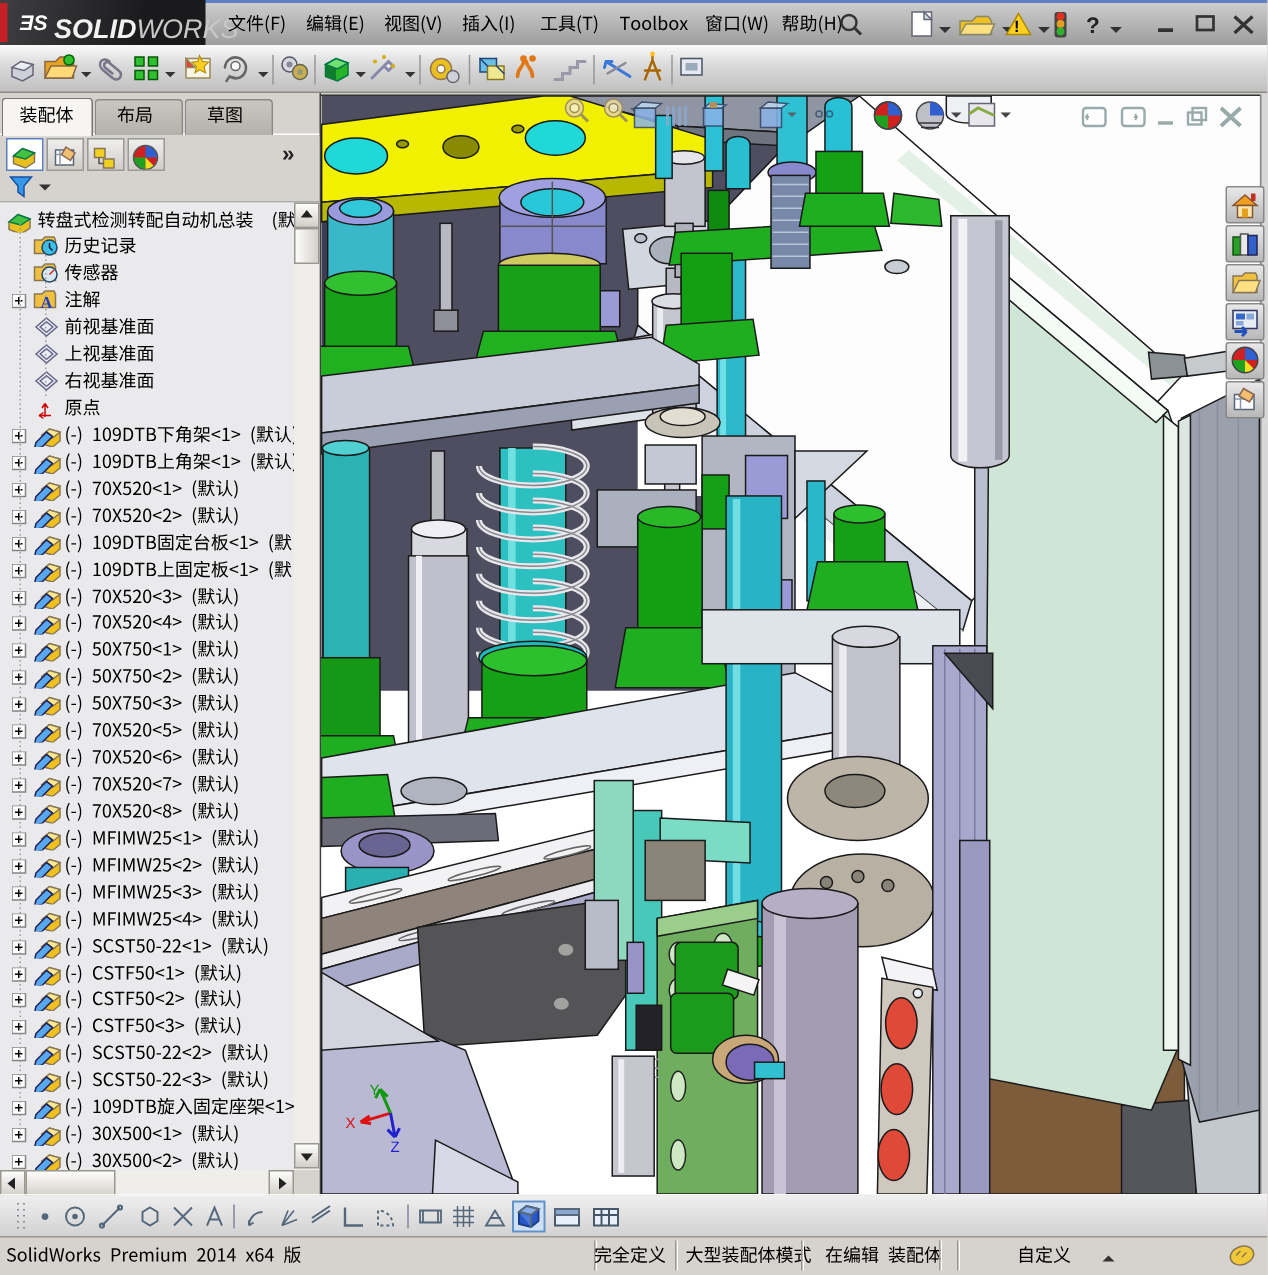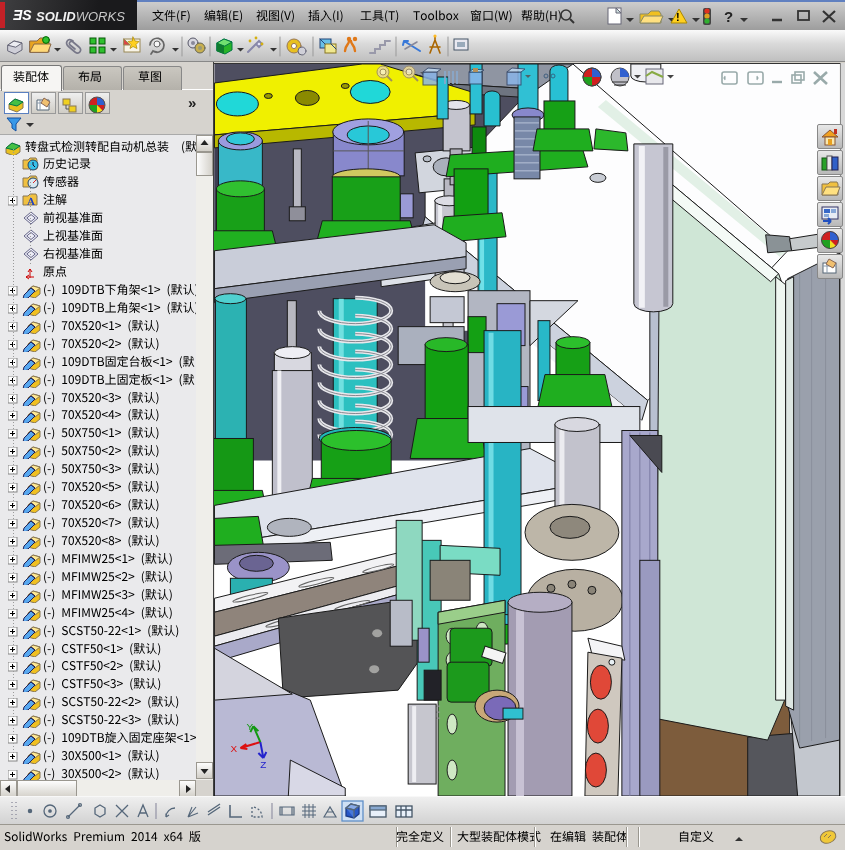--- a/index.html
+++ b/index.html
@@ -5,21 +5,21 @@
 *{box-sizing:border-box}
 .abs{position:absolute}
 svg{display:block}
 </style></head><body>
 <div style="position:relative;width:845px;height:850px">
 <div class="abs" style="left:0;top:0;width:845px;height:30px;background:linear-gradient(#d0d0d0,#9d9d9d)"></div>
 <div class="abs" style="left:0;top:0;width:845px;height:2px;background:#6080c0"></div>
 <div class="abs" style="left:0;top:0;width:137px;height:30px;background:linear-gradient(100deg,#3f3f41,#1a1a1c 70%)"></div>
 <div class="abs" style="left:0;top:2px;width:5px;height:26px;background:#c42127"></div>
 <div class="abs" style="left:13px;top:7px;color:#fff;font-style:italic;font-weight:bold;font-size:14px;font-family:'Liberation Sans'">ƎS</div>
-<div class="abs" style="left:36px;top:9px;color:#f2f2f2;font-weight:bold;font-style:italic;font-size:13px;letter-spacing:0px">SOLID<span style="color:#c8c8c8;font-weight:normal">WORKS</span></div>
+<div class="abs" style="left:36px;top:9px;color:#f2f2f2;font-weight:bold;font-style:italic;font-size:18px;letter-spacing:0px">SOLID<span style="color:#c8c8c8;font-weight:normal">WORKS</span></div>
 <div style="position:absolute;left:152px;top:9px">
       <svg class="" width="40" height="16" viewBox="0 0 40 16">
         <g transform="translate(0,11)">
           <g transform="scale(0.01200,-0.01200)" fill="#000">
             <use href="#q0" x="0"></use>
             <use href="#q1" x="1000"></use>
             <use href="#q2" x="2000"></use>
             <use href="#q3" x="2338"></use>
             <use href="#q4" x="2890"></use>
           </g>

